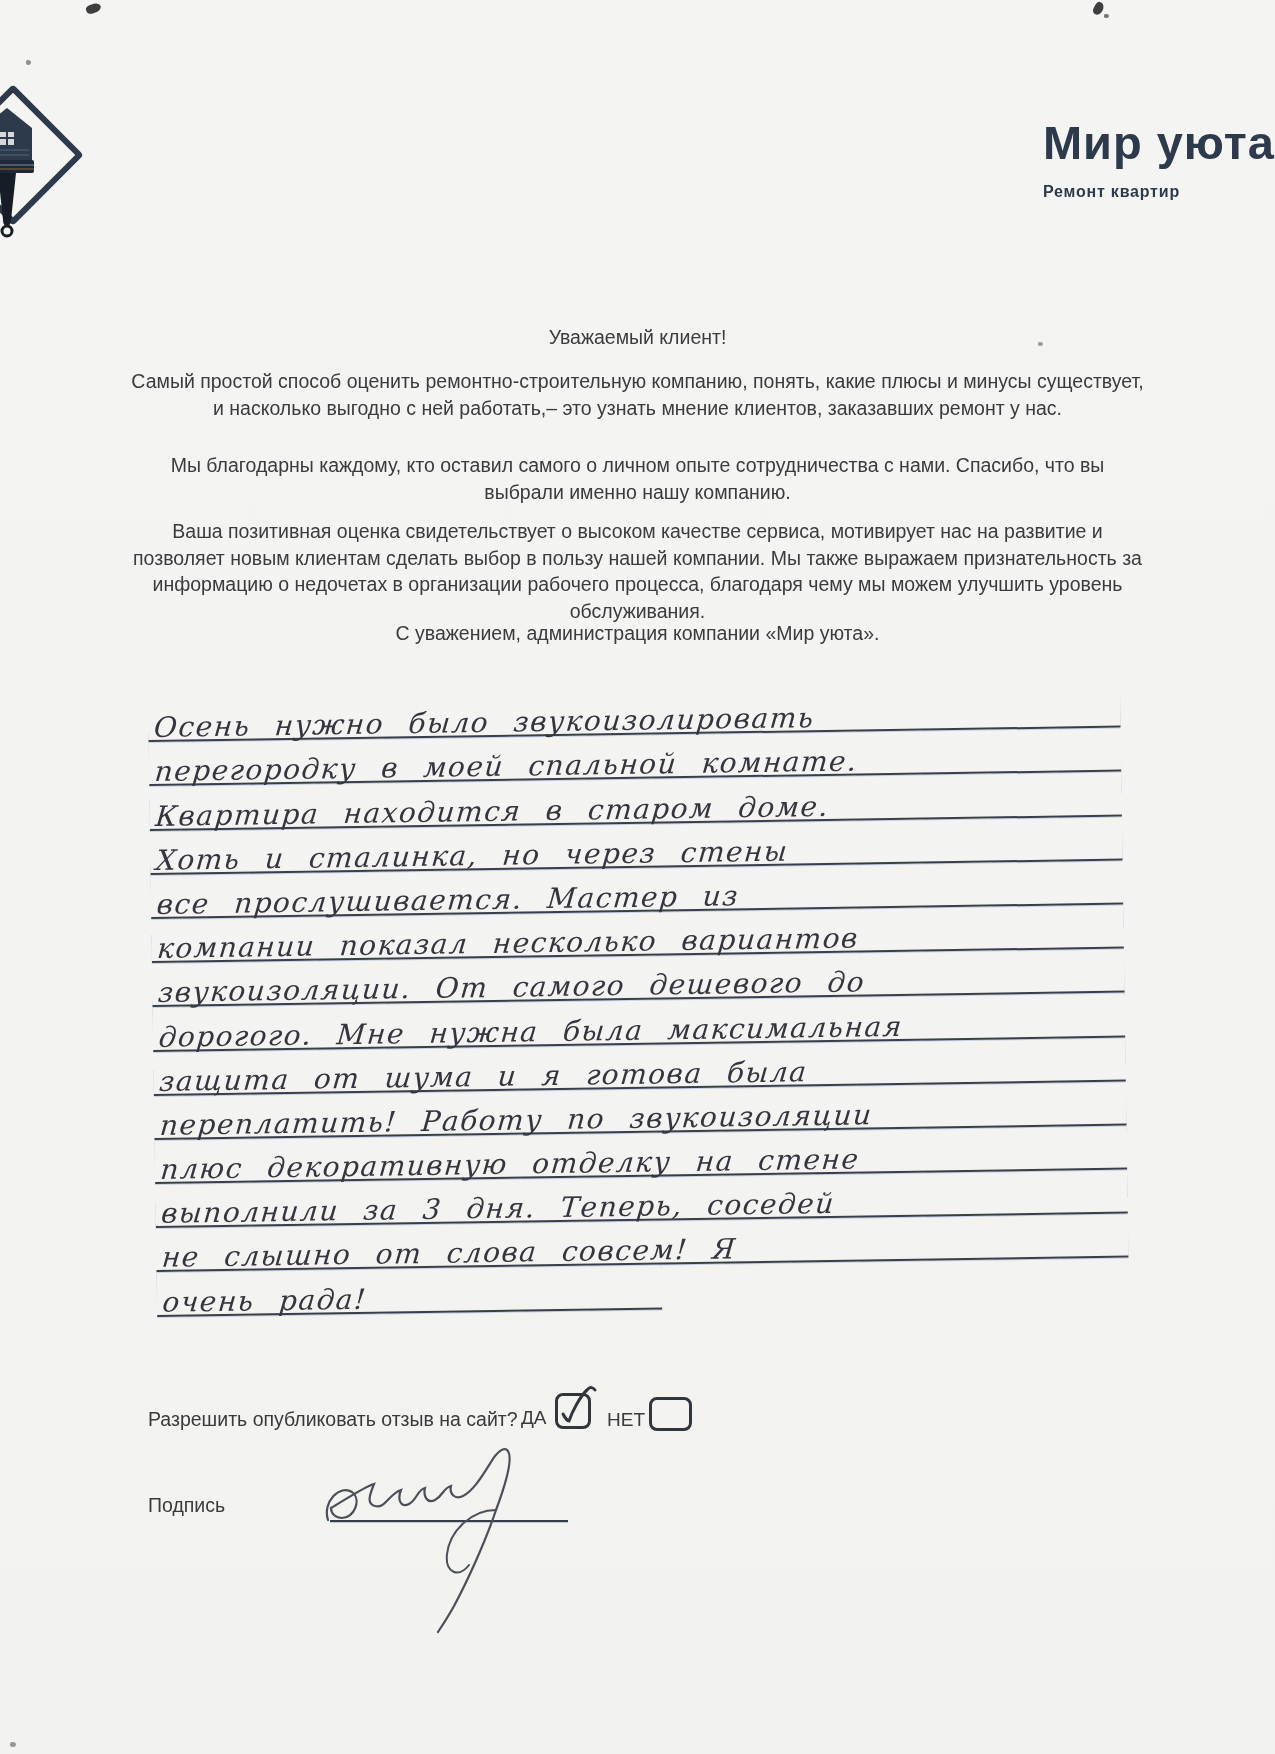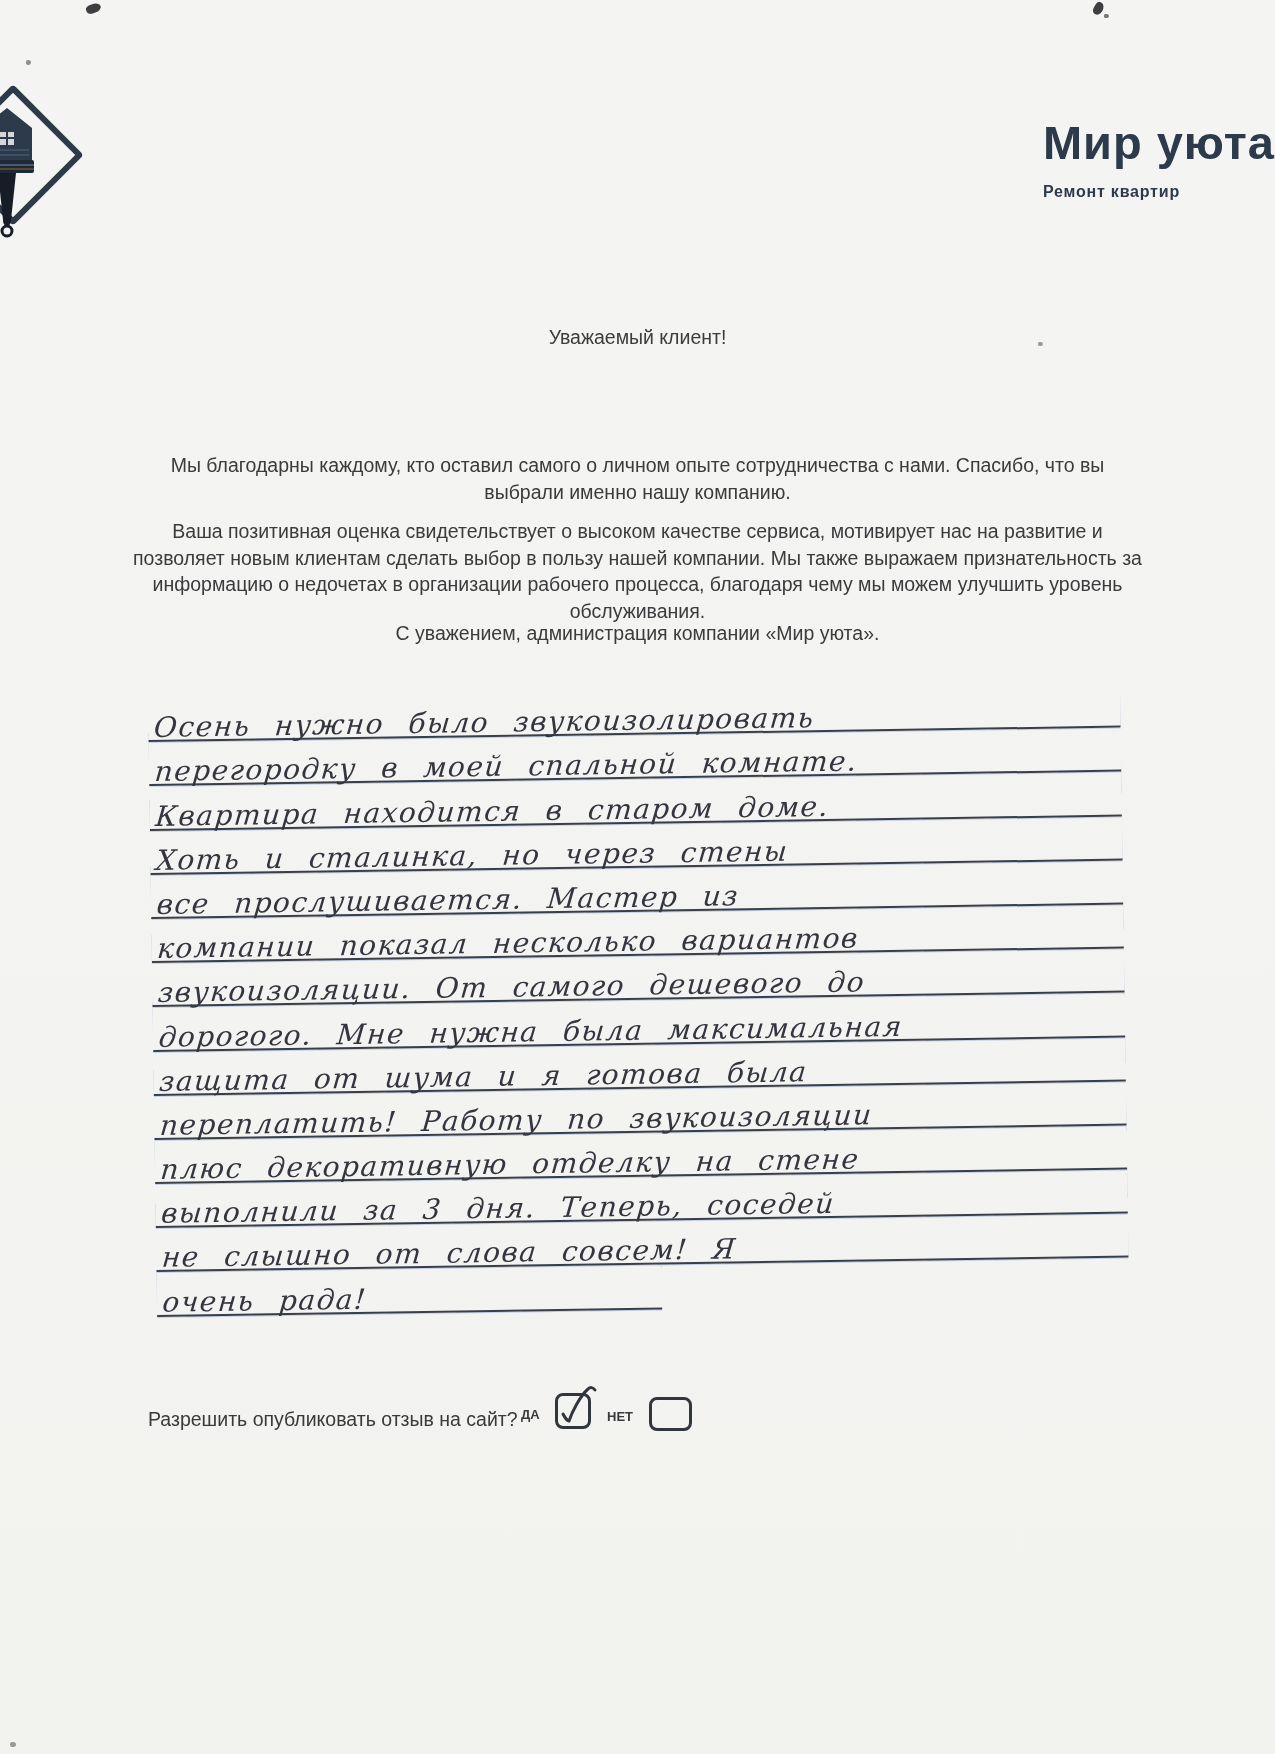--- a/index.html
+++ b/index.html
@@ -81,21 +81,21 @@
     font-size:28px;color:#34353f;
     letter-spacing:1.5px;word-spacing:14px;
     transform:skewX(-6deg);transform-origin:0 100%;
   }
 
   
   .publish-row{position:absolute;left:0;top:1390px;width:100%;height:60px;}
   .publish-question{
     position:absolute;left:148px;top:18px;font-size:19.5px;color:#3a3a3c;
   }
-  .opt-label{position:absolute;font-size:13px;color:#3a3a3c;font-weight:700;}
+  .opt-label{position:absolute;font-size:19px;color:#3a3a3c;font-weight:400;}
   .opt-label.yes{left:521px;top:17px;}
   .opt-label.no{left:607px;top:19px;}
   .checkbox{
     position:absolute;border:3px solid #31363d;border-radius:8px;background:transparent;
   }
   .checkbox.yes{left:555px;top:3px;width:30px;height:30px;}
   .checkbox.no{left:649px;top:7px;width:37px;height:28px;}
   .check-svg{position:absolute;left:551px;top:-14px;overflow:visible;}
 
   
@@ -137,20 +137,21 @@
       </svg>
     </div>
     <div class="logo-text">
       <span class="brand-name">Мир уюта</span>
       <span class="brand-tagline">Ремонт квартир</span>
     </div>
   </div>
 
   <div class="greeting">Уважаемый клиент!</div>
 
+  <div class="para p1">Самый простой способ оценить ремонтно-строительную компанию, понять, какие плюсы и минусы существует, и насколько выгодно с ней работать,– это узнать мнение клиентов, заказавших ремонт у нас.</div>
   <div class="para p2">Мы благодарны каждому, кто оставил самого о личном опыте сотрудничества с нами. Спасибо, что вы выбрали именно нашу компанию.</div>
   <div class="para p3">Ваша позитивная оценка свидетельствует о высоком качестве сервиса, мотивирует нас на развитие и позволяет новым клиентам сделать выбор в пользу нашей компании. Мы также выражаем признательность за информацию о недочетах в организации рабочего процесса, благодаря чему мы можем улучшить уровень обслуживания.</div>
 
   <div class="closing">С уважением, администрация компании «Мир уюта».</div>
 
   <div class="handwriting">
     <div class="hw-line">
         <span class="hw-text">Осень нужно было звукоизолировать</span>
       </div>
     <div class="hw-line">
@@ -198,14 +199,28 @@
     <span class="publish-question">Разрешить опубликовать отзыв на сайт?</span>
     <span class="opt-label yes">ДА</span>
     <span class="checkbox yes"></span>
     <svg class="check-svg" width="46" height="52" viewBox="0 0 46 52">
       <path d="M12 38 C14 42 17 45 18 45 C21 36 29 20 37 13 C39 11 42 11 44 14" fill="none" stroke="#31363d" stroke-width="3" stroke-linecap="round"></path>
     </svg>
     <span class="opt-label no">НЕТ</span>
     <span class="checkbox no"></span>
   </div>
 
+  <div class="signature-row">
+    <span class="signature-label">Подпись</span>
+    <div class="signature-line"></div>
+    <svg class="signature-svg" width="300" height="230" viewBox="0 0 300 230">
+      <path d="M28 96 C22 78 40 60 52 68 C62 76 54 94 42 94 C36 94 31 90 31 84
+               C45 76 62 64 74 60 C70 70 66 80 75 82
+               C85 85 89 70 101 66 C97 76 101 84 109 80
+               C117 76 117 66 125 64 C123 72 127 80 135 76
+               C143 72 143 64 151 62 C149 70 155 76 163 72
+               C173 67 181 54 191 38 C197 28 204 22 208 27
+               C213 35 205 62 196 86 C186 116 168 156 154 182 C148 193 142 202 138 208" fill="none" stroke="#4a4f58" stroke-width="2.2" stroke-linecap="round"></path>
+      <path d="M196 86 C172 86 150 106 147 130 C145 148 158 155 169 141" fill="none" stroke="#4a4f58" stroke-width="2" stroke-linecap="round"></path>
+    </svg>
+  </div>
 
 </div>
 
 </body></html>

